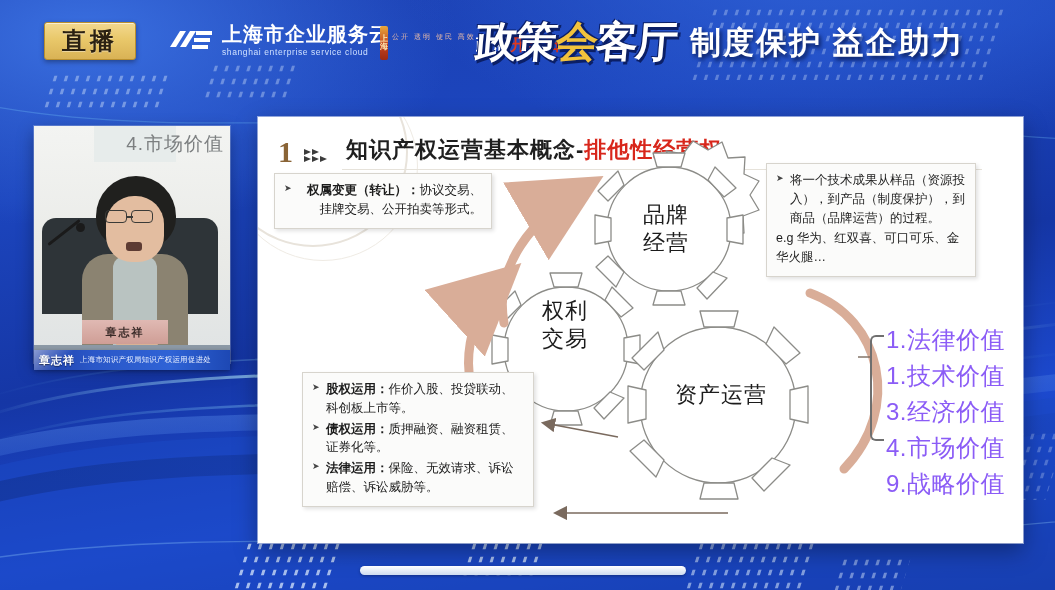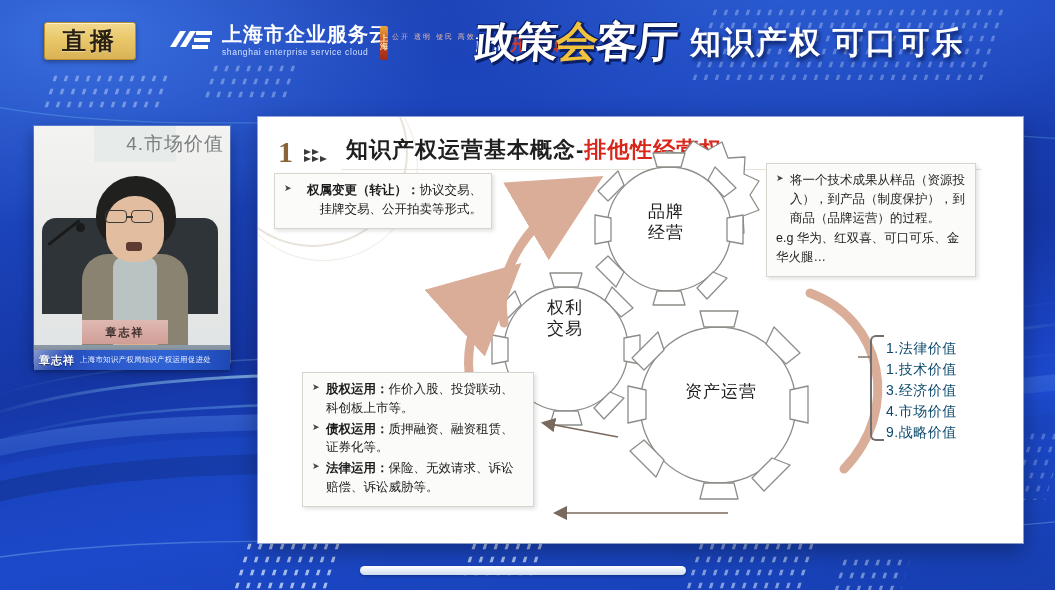--- a/index.html
+++ b/index.html
@@ -180,31 +180,31 @@
   #box-transfer   { left:16px;  top:56px;  width:218px;text-align:right; }
   #box-process    { left:508px; top:46px;  width:210px; }
   #box-finance    { left:44px;  top:255px; width:232px; }
 
   .plain-li { padding-left:0 !important; }
   .plain-li::before { content:"" !important; }
 
   
   .value-list {
     position:absolute; left:628px; top:205px;
-    font-size:14px; line-height:1.5; color:#0c4a6e; letter-spacing:.5px;margin-top:16px;
+    font-size:24px; line-height:1.5; color:#8b5cf6; letter-spacing:.5px;
   }
   .value-bracket {
     position:absolute; left:612px; top:218px; width:14px; height:106px;
     border:2px solid #6f6f6f; border-right:none; border-radius:6px 0 0 6px;
   }
 
   
   .gearsvg { position:absolute; left:0; top:0; width:765px; height:426px; pointer-events:none; }
   .gear-label {
-    position:absolute; text-align:center; font-size:17px; font-weight:500;
+    position:absolute; text-align:center; font-size:22px; font-weight:500;
     color:#1c1c1c; line-height:1.25; letter-spacing:1px;
   }
   #gear-label-brand { left:358px; top:84px; width:100px; }
   #gear-label-rights{ left:262px; top:180px; width:90px; }
   #gear-label-asset { left:398px; top:264px; width:130px; }
 
   
   .progress-track {
     position:absolute; left:360px; top:566px; width:326px; height:9px;
     border-radius:5px;
@@ -279,21 +279,21 @@
     <div class="gov-logo">
       <div class="gov-seal">上海</div>
       <div class="gov-texts">
         <div class="gov-small">公开 透明 便民 高效</div>
         <div class="gov-main">政府开放日</div>
       </div>
     </div>
 
     <div class="show-logo"><span>政策</span><span class="accent">会</span><span>客厅</span></div>
 
-    <div class="tagline">知识产权  可口可乐</div>
+    <div class="tagline">制度保护  益企助力</div>
   </div>
 
   <div class="video-frame">
     <div class="v-slidebg"></div>
     <div class="v-wallbox"></div>
     <div class="v-slidetext">
       <div>4.市场价值</div>
     </div>
     <div class="v-chair"></div>
     <div class="v-person">

